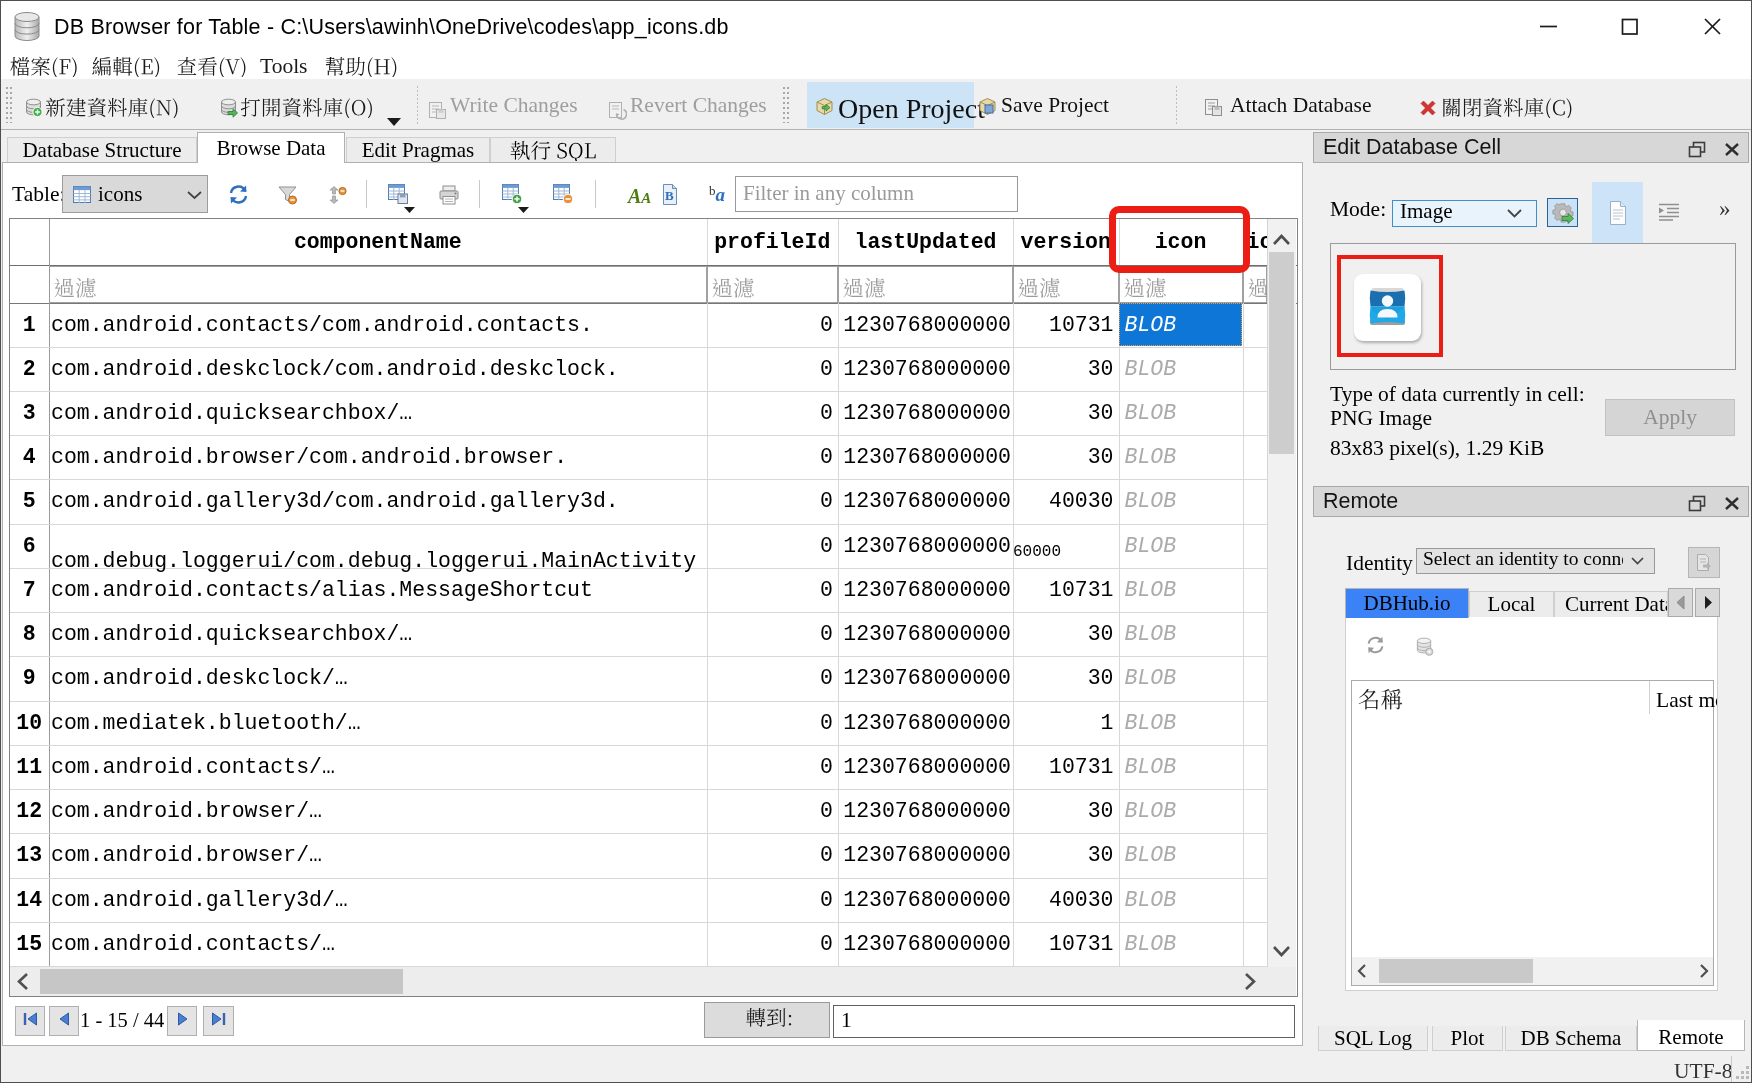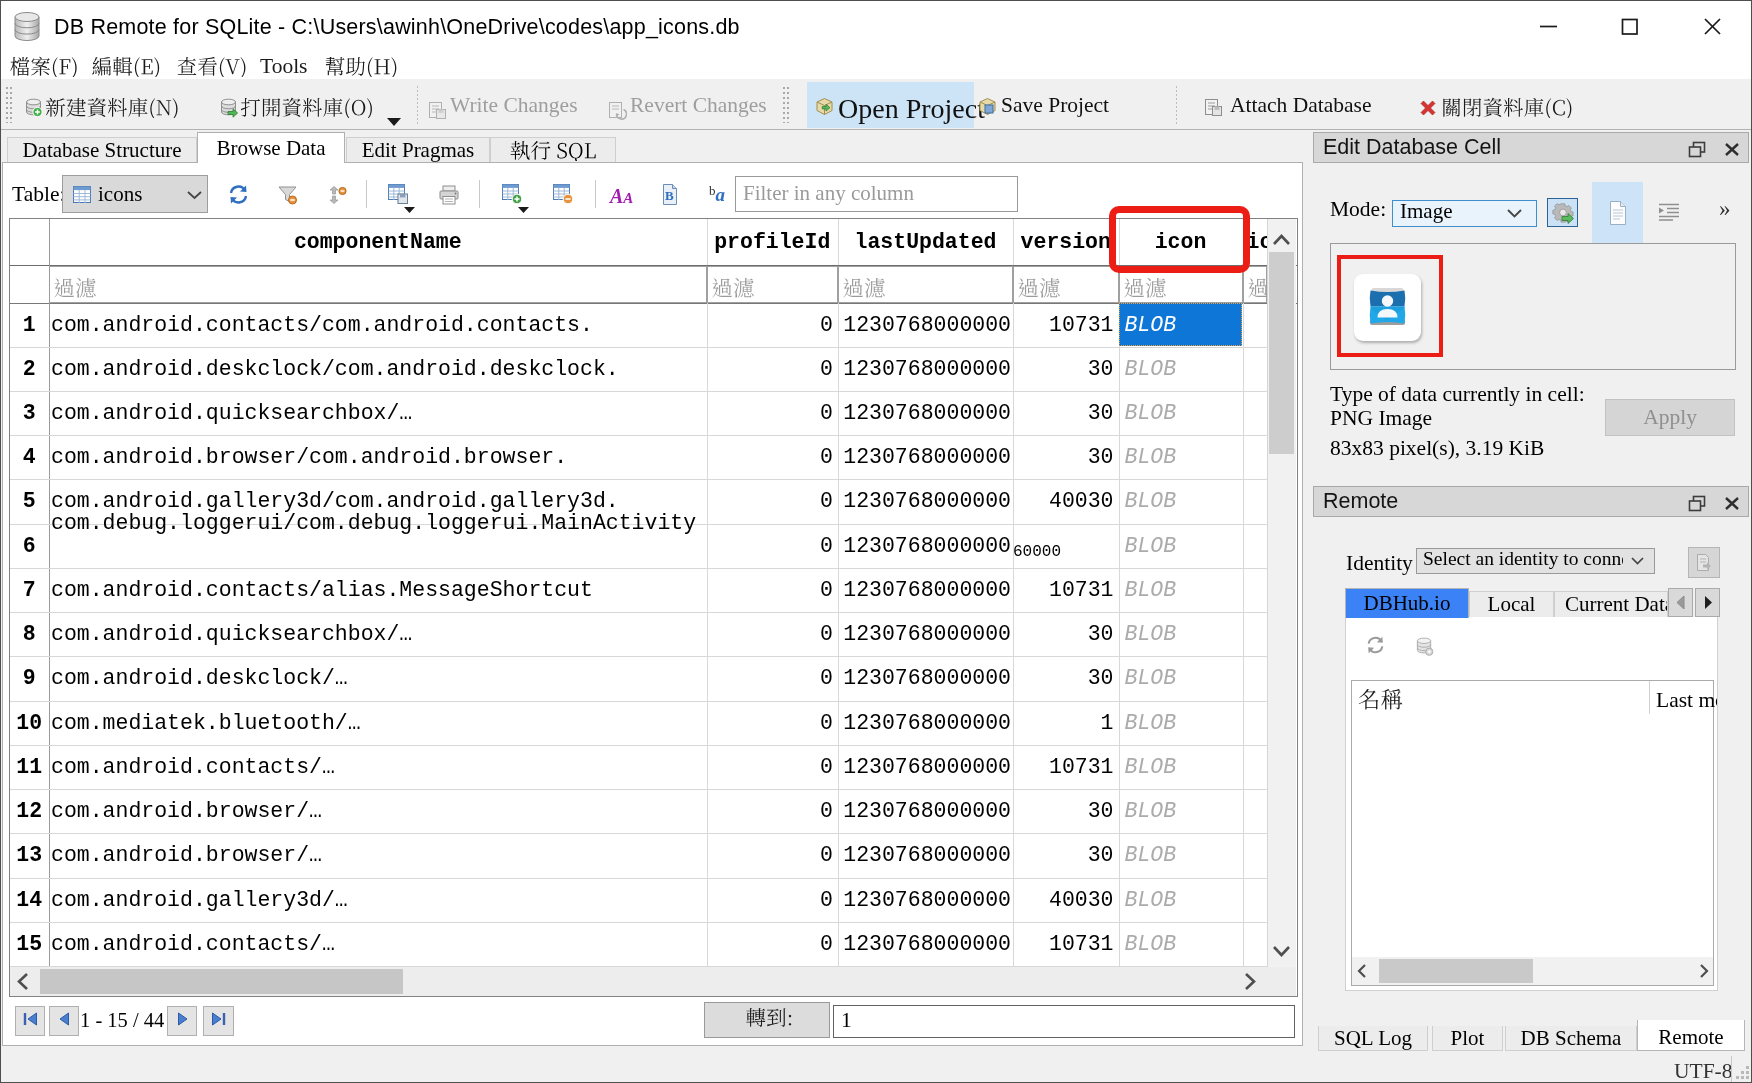--- a/index.html
+++ b/index.html
@@ -21,21 +21,21 @@
       <linearGradient id="dbg" x1="0" x2="1">
         <stop offset="0" stop-color="#b9b9b9"></stop>
         <stop offset="0.5" stop-color="#efefef"></stop>
         <stop offset="1" stop-color="#a8a8a8"></stop>
       </linearGradient>
     </defs>
 <path d="M2 5 L2 24 A12 4.5 0 0 0 26 24 L26 5 Z" fill="url(#dbg)" stroke="#8a8a8a"></path>
 <ellipse cx="14" cy="5" rx="12" ry="4.5" fill="#e8e8e8" stroke="#8a8a8a"></ellipse>
 <path d="M2 11.3 A12 4.5 0 0 0 26 11.3 M2 17.6 A12 4.5 0 0 0 26 17.6" fill="none" stroke="#8a8a8a"></path>
 </svg>
-<div class="abs sans" style="left:54px;top:15px;font-size:21.5px;color:#000;white-space:pre;letter-spacing:0.2px">DB Remote for SQLite - C:\Users\awinh\OneDrive\codes\app_icons.db</div>
+<div class="abs sans" style="left:54px;top:15px;font-size:21.5px;color:#000;white-space:pre;letter-spacing:0.2px">DB Browser for Table - C:\Users\awinh\OneDrive\codes\app_icons.db</div>
 <svg class="abs" style="left:1530px;top:10px" width="210" height="33" viewBox="0 0 210 33">
 <g stroke="#1b1b1b" stroke-width="1.7" fill="none">
 <line x1="10" y1="16.5" x2="27" y2="16.5"></line>
 <rect x="92.5" y="9.5" width="14.5" height="14.5"></rect>
 <line x1="175" y1="9" x2="190" y2="24"></line>
       <line x1="190" y1="9" x2="175" y2="24"></line>
 </g>
   </svg>
 <div class="abs" style="left:1px;top:52px;width:1750px;height:27px;background:#fff"></div>
 <div style="position:absolute;left:9px;top:56px;color:#1a1a1a;">
@@ -203,21 +203,21 @@
     <path d="M1 1 L12 1 L6.5 7 Z" fill="#1a1a1a"></path>
   </svg>
 <svg class="abs" style="z-index:4;left:553px;top:184px" width="21" height="21" viewBox="0 0 21 21">
 <rect x="0.5" y="0.5" width="16" height="15" fill="#fff" stroke="#4a7ab5"></rect>
 <rect x="0.5" y="0.5" width="16" height="3.4" fill="#6f9bd1"></rect>
 <path d="M0.5 7h16M0.5 10h16M0.5 13h16M5.8 4v12M11.2 4v12" stroke="#9db8d8"></path>
     <circle cx="15" cy="15" r="4.8" fill="#e8923e" stroke="#fff"></circle>
     <path d="M12.4 15h5.2" stroke="#fff" stroke-width="1.5"></path>
   </svg>
 <div class="vline" style="z-index:4;left:595px;top:180px;height:28px;background:#c9c9c9"></div>
-<div class="abs" style="z-index:4;left:610px;top:185px;font-size:20px;color:#a21caf;font-weight:bold;font-style:italic;font-family:'Liberation Serif'">A<span style="font-size:15px">A</span></div>
+<div class="abs" style="z-index:4;left:628px;top:185px;font-size:20px;color:#4d7c0f;font-weight:bold;font-style:italic;font-family:'Liberation Serif'">A<span style="font-size:15px">A</span></div>
 <svg class="abs" style="z-index:4;left:660px;top:184px" width="20" height="21" viewBox="0 0 20 21">
 <path d="M3.5 0.5 h9 l4 4 v16 h-13 Z" fill="#e9f0f8" stroke="#6b8cb5"></path>
 <path d="M12.5 0.5 v4 h4" fill="#c8d8ea" stroke="#6b8cb5"></path>
 <text x="5" y="16" font-size="13" font-weight="bold" fill="#2e6fc0" font-family="Liberation Serif">B</text>
 </svg>
 <div class="abs" style="z-index:4;left:709px;top:183px;font-size:17px;color:#2e6fc0;font-family:'Liberation Serif'"><span style="color:#333;font-size:13px;vertical-align:6px">b</span><span style="font-weight:bold;font-style:italic;font-size:19px">a</span></div>
 <div class="abs" style="z-index:4;left:735px;top:176px;width:283px;height:36px;background:#fff;border:1px solid #999;box-sizing:border-box"></div>
 <div class="abs" style="z-index:4;left:743px;top:181px;font-size:21px;color:#9a9a9a">Filter in any column</div>
 <div class="abs" style="z-index:4;left:9px;top:218.0px;width:1288.5px;height:779.0px;border:1px solid #828282;background:#fff;box-sizing:border-box"></div>
 <div class="abs mono ctr" style="z-index:4;left:49px;top:218.5px;width:657.5px;height:46.5px;font-weight:bold;font-size:21.5px">componentName</div>
@@ -306,21 +306,21 @@
 <div class="abs mono" style="z-index:4;left:1124.5px;top:435.2px;height:44.2px;line-height:44.2px;font-size:21.5px;font-style:italic;color:#ababab">BLOB</div>
 <div class="hline" style="z-index:4;left:9.5px;top:523.7px;width:1257.0px;background:#d8d8d8"></div>
 <div class="abs mono ctr" style="z-index:4;left:9.5px;top:479.4px;width:39.5px;height:44.2px;line-height:44.2px;font-weight:bold;font-size:21.5px">5</div>
 <div class="abs mono" style="z-index:4;left:51px;top:479.4px;height:44.2px;line-height:44.2px;font-size:21.5px;white-space:pre">com.android.gallery3d/com.android.gallery3d.</div>
 <div class="abs mono" style="z-index:4;left:706.5px;top:479.4px;width:126.5px;height:44.2px;line-height:44.2px;font-size:21.5px;text-align:right">0</div>
 <div class="abs mono" style="z-index:4;left:838px;top:479.4px;width:173px;height:44.2px;line-height:44.2px;font-size:21.5px;text-align:right">1230768000000</div>
 <div class="abs mono" style="z-index:4;left:1013px;top:479.4px;width:100.5px;height:44.2px;line-height:44.2px;font-size:21.5px;text-align:right">40030</div>
 <div class="abs mono" style="z-index:4;left:1124.5px;top:479.4px;height:44.2px;line-height:44.2px;font-size:21.5px;font-style:italic;color:#ababab">BLOB</div>
 <div class="hline" style="z-index:4;left:9.5px;top:567.9px;width:1257.0px;background:#d8d8d8"></div>
 <div class="abs mono ctr" style="z-index:4;left:9.5px;top:523.7px;width:39.5px;height:44.2px;line-height:44.2px;font-weight:bold;font-size:21.5px">6</div>
-<div class="abs mono" style="z-index:4;left:51px;top:501px;height:44.2px;line-height:44.2px;font-size:21.5px;white-space:pre">com.debug.loggerui/com.debug.loggerui.MainActivity</div>
+<div class="abs mono" style="z-index:4;left:51px;top:539px;height:44.2px;line-height:44.2px;font-size:21.5px;white-space:pre">com.debug.loggerui/com.debug.loggerui.MainActivity</div>
 <div class="abs mono" style="z-index:4;left:706.5px;top:523.7px;width:126.5px;height:44.2px;line-height:44.2px;font-size:21.5px;text-align:right">0</div>
 <div class="abs mono" style="z-index:4;left:838px;top:523.7px;width:173px;height:44.2px;line-height:44.2px;font-size:21.5px;text-align:right">1230768000000</div>
 <div class="abs mono" style="z-index:4;left:1013px;top:530px;width:100.5px;height:44.2px;line-height:44.2px;font-size:16px;">60000</div>
 <div class="abs mono" style="z-index:4;left:1124.5px;top:523.7px;height:44.2px;line-height:44.2px;font-size:21.5px;font-style:italic;color:#ababab">BLOB</div>
 <div class="hline" style="z-index:4;left:9.5px;top:612.1px;width:1257.0px;background:#d8d8d8"></div>
 <div class="abs mono ctr" style="z-index:4;left:9.5px;top:567.9px;width:39.5px;height:44.2px;line-height:44.2px;font-weight:bold;font-size:21.5px">7</div>
 <div class="abs mono" style="z-index:4;left:51px;top:567.9px;height:44.2px;line-height:44.2px;font-size:21.5px;white-space:pre">com.android.contacts/alias.MessageShortcut</div>
 <div class="abs mono" style="z-index:4;left:706.5px;top:567.9px;width:126.5px;height:44.2px;line-height:44.2px;font-size:21.5px;text-align:right">0</div>
 <div class="abs mono" style="z-index:4;left:838px;top:567.9px;width:173px;height:44.2px;line-height:44.2px;font-size:21.5px;text-align:right">1230768000000</div>
 <div class="abs mono" style="z-index:4;left:1013px;top:567.9px;width:100.5px;height:44.2px;line-height:44.2px;font-size:21.5px;text-align:right">10731</div>
@@ -466,21 +466,21 @@
 <rect x="4.5" y="1" width="32" height="5" rx="2" fill="#d8d8d8"></rect>
 <rect x="3" y="32" width="35" height="6" rx="2" fill="#9e9e9e"></rect>
 <path d="M3.5 3.5 Q2 11 3.5 19.5 L37.5 19.5 Q39 11 37.5 3.5 Q20.5 6.5 3.5 3.5 Z" fill="#1b6fae"></path>
 <path d="M3.5 19.5 Q2 28 3.5 36.5 Q20.5 33.5 37.5 36.5 Q39 28 37.5 19.5 Z" fill="#20a8e8"></path>
 <path d="M3.5 19.5 L37.5 19.5 L37.5 21 L20 33 L6 24 Z" fill="#1d9bd8" opacity="0.6"></path>
 <circle cx="20.5" cy="14" r="5.7" fill="#f4f8fa"></circle>
 <path d="M10.5 30.5 Q10.5 22 20.5 22 Q30.5 22 30.5 30.5 Z" fill="#f4f8fa"></path>
 </svg>
 <div class="abs" style="left:1330px;top:382px;font-size:21.5px">Type of data currently in cell:</div>
 <div class="abs" style="left:1330px;top:406px;font-size:21.5px">PNG Image</div>
-<div class="abs" style="left:1330px;top:436px;font-size:21.5px">83x83 pixel(s), 3.19 KiB</div>
+<div class="abs" style="left:1330px;top:436px;font-size:21.5px">83x83 pixel(s), 1.29 KiB</div>
 <div class="abs ctr" style="left:1605px;top:399px;width:130px;height:37px;background:#d5d5d5;border:1px solid #c2c2c2;box-sizing:border-box;font-size:21.5px;color:#8f8f8f">Apply</div>
 <div class="abs" style="left:1313px;top:486px;width:436px;height:31px;background:#d7d7d7;border:1px solid #a9a9a9;box-sizing:border-box"></div>
 <div class="abs sans" style="left:1323px;top:489px;font-size:21.5px;color:#141414">Remote</div>
 <svg class="abs" style="left:1688px;top:495px" width="19" height="17" viewBox="0 0 19 17">
 <rect x="5.5" y="1.5" width="11" height="9.5" fill="#d7d7d7" stroke="#3c3c3c" stroke-width="1.6"></rect>
 <rect x="1.5" y="6" width="11" height="9.5" fill="#d7d7d7" stroke="#3c3c3c" stroke-width="1.6"></rect>
 </svg>
 <svg class="abs" style="left:1724px;top:496px" width="16" height="15">
     <path d="M2 2 L14 13 M14 2 L2 13" stroke="#2e2e2e" stroke-width="2.4"></path>
   </svg>

